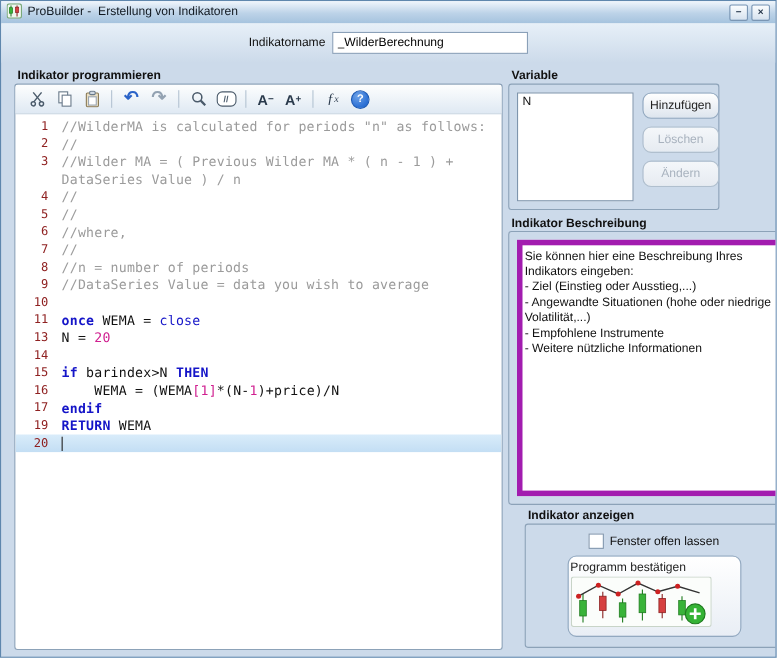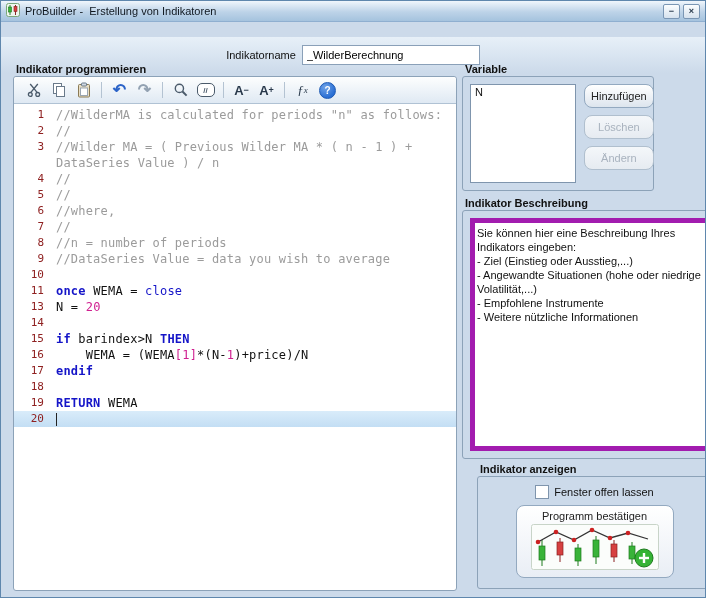--- a/index.html
+++ b/index.html
@@ -16,21 +16,21 @@
   }
   .titlebar .title{flex:1;white-space:pre;font-weight:normal;}
   .win-btns{display:flex;gap:3px;}
   .win-btn{
     width:15px;height:13px;display:flex;align-items:center;justify-content:center;
     background:linear-gradient(#fbfdfe,#d6e2ee);border:1px solid #7a96b4;border-radius:2px;
     font-size:9px;line-height:1;color:#24364a;cursor:default;
   }
   
   .header-row{
-    position:absolute;top:36px;left:0;right:0;height:36px;
+    position:absolute;top:20px;left:0;right:0;height:36px;
     display:flex;align-items:center;justify-content:center;gap:6px;
     background:linear-gradient(#e7f0f8,#ccdaea);font-size:11px;
   }
   .header-row input{
     width:168px;height:16px;border:1px solid #8aa0b8;background:#fff;
     font-family:"Liberation Sans",sans-serif;font-size:11px;padding:1px 4px;
   }
   
   .group{position:absolute;display:flex;flex-direction:column;}
   .group-title{font-size:11px;font-weight:bold;margin:0 0 1px 3px;flex:none;}
@@ -97,21 +97,21 @@
   }
   
   #group-display .group-box{padding:6px;display:flex;flex-direction:column;align-items:center;}
   .chk-row{display:flex;align-items:center;gap:5px;font-size:11px;margin:2px 0 6px 0;}
   .checkbox{
     width:12px;height:12px;background:#fff;border:1px solid #7f95ad;display:inline-block;
   }
   .confirm-btn{
     width:152px;border:1px solid #93a9c0;border-radius:8px;
     background:linear-gradient(#ffffff,#e9eef5);
-    display:flex;flex-direction:column;align-items:center;padding:4px 2px 3px 2px;cursor:default;
+    display:flex;flex-direction:column;padding:4px 2px 3px 2px;cursor:default;
   }
   .confirm-btn .lbl{font-size:11px;color:#222;margin-bottom:2px;}
 </style>
 </head>
 <body>
 
 <div class="window">
 
   <div class="titlebar">
     <span class="app-icon">
@@ -249,24 +249,20 @@
               <span class="gutter">15</span>
               <span class="code-text"><span class="seg-kw">if</span><span class="seg-plain"> barindex&gt;N </span><span class="seg-kw">THEN</span></span>
             </div>
             <div class="code-row">
               <span class="gutter">16</span>
               <span class="code-text"><span class="seg-plain">    WEMA = (WEMA</span><span class="seg-num">[1]</span><span class="seg-plain">*(N-</span><span class="seg-num">1</span><span class="seg-plain">)+price)/N</span></span>
             </div>
             <div class="code-row">
               <span class="gutter">17</span>
               <span class="code-text"><span class="seg-kw">endif</span></span>
-            </div>
-            <div class="code-row">
-              <span class="gutter">18</span>
-              <span class="code-text"></span>
             </div>
             <div class="code-row">
               <span class="gutter">19</span>
               <span class="code-text"><span class="seg-kw">RETURN</span><span class="seg-plain"> WEMA</span></span>
             </div>
             <div class="code-row active">
               <span class="gutter">20</span>
               <span class="code-text"><span class="caret"></span></span>
             </div>
           </div>

